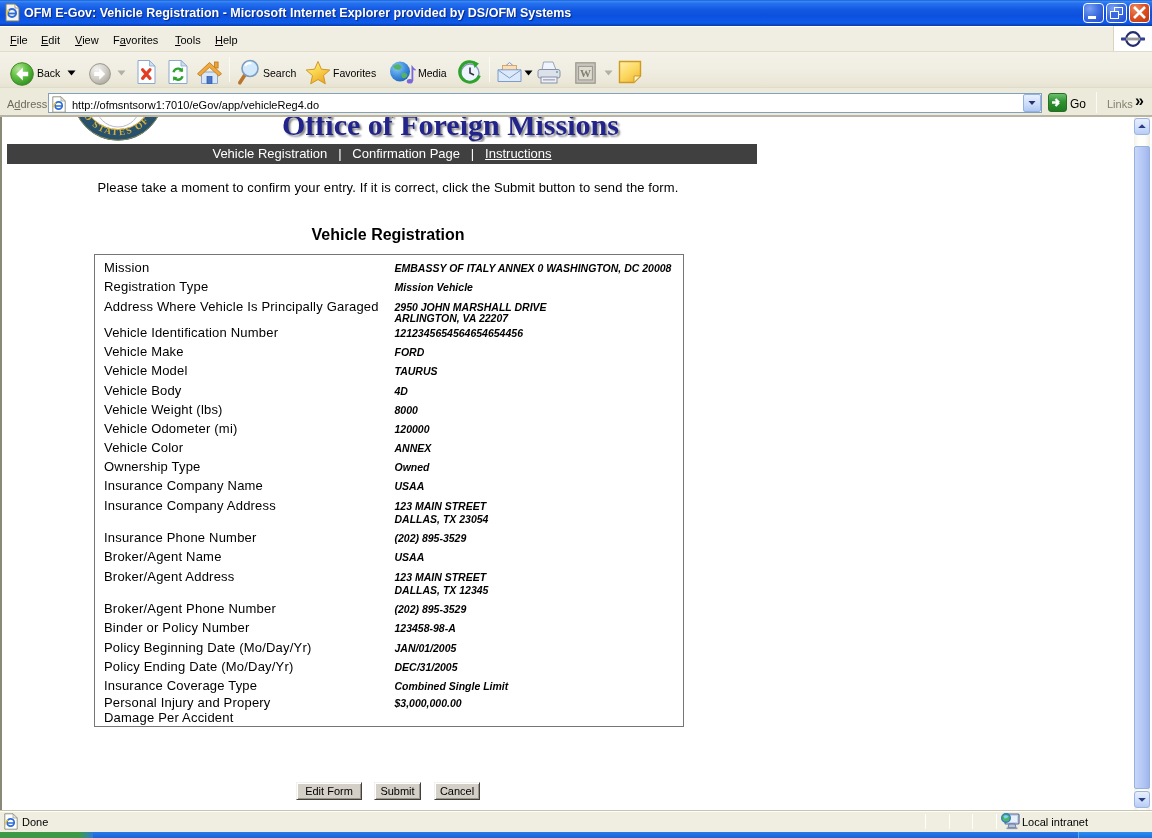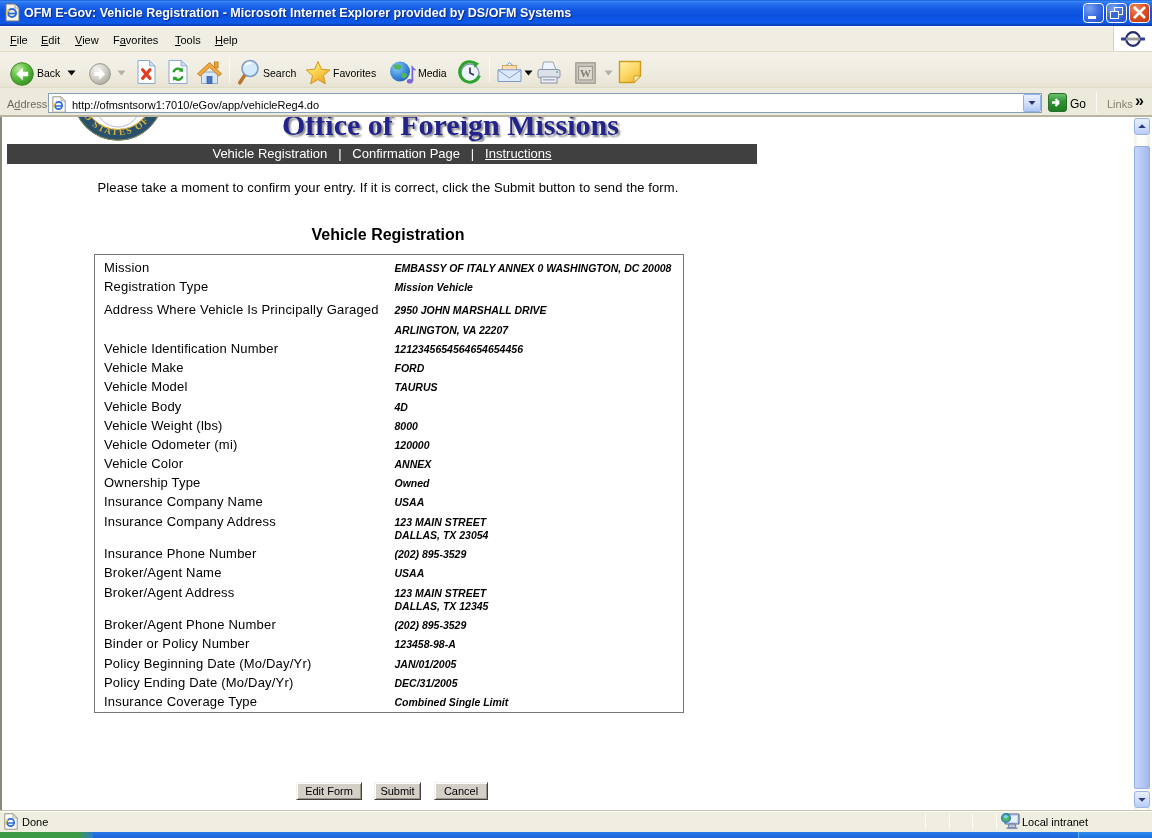--- a/index.html
+++ b/index.html
@@ -47,21 +47,21 @@
   #hdrtext { position:absolute; left:280px; top:-9px; font-family:"Liberation Serif", serif; font-weight:bold; font-size:30px; color:#23238c; text-shadow:2px 2px 2px #8a8a8a; white-space:nowrap;}
   #navbar { left:7px; top:144px; width:750px; height:20px; background:#404040; color:#fff; text-align:center; line-height:20px; }
   #navbar a { color:#fff; }
   #para { left:0px; top:180px; letter-spacing:0.1px; width:776px; text-align:center; color:#000; }
   #h2 { left:0px; top:226px; width:776px; text-align:center; font-weight:bold; font-size:16px; color:#000; }
 
   
   #dtable { left:94px; top:254px; width:590px; border-collapse:collapse; position:absolute; }
   #dtable td { vertical-align:baseline; font-size:13px; line-height:14.6px; padding:2.3px 0; color:#000; }
   #dtable tr.first td { padding-top:6.3px; }
-  #dtable td.v2a { line-height:20px; }
+  #dtable td.v2a { line-height:11px; }
   #dtable td.v2b { line-height:13.5px; }
   #dtable tr.last td { padding-bottom:0; padding-top:0.5px; }
   #dtable tr.r3 td { padding-bottom:0; }
   #dtable td.lbl { padding-left:9px; width:300px; letter-spacing:0.2px; }
   #dtable td.val { font-size:10.5px; font-weight:bold; white-space:nowrap;font-style:italic; }
   #dtable { border:1px solid #767676; }
 
   
   .btn97 { position:absolute; top:782px; height:18px; background:#d4d0c8; color:#000; font-size:11px; text-align:center; line-height:16px;
      border:1px solid; border-color:#f2f1ec #404040 #404040 #f2f1ec; box-shadow:inset 1px 1px 0 #fff, inset -1px -1px 0 #9a9789; }
@@ -368,26 +368,30 @@
         <td class="val">JAN/01/2005</td>
       </tr>
   <tr>
         <td class="lbl">Policy Ending Date (Mo/Day/Yr)</td>
         <td class="val">DEC/31/2005</td>
       </tr>
   <tr>
         <td class="lbl">Insurance Coverage Type</td>
         <td class="val">Combined Single Limit</td>
       </tr>
+  <tr class="last">
+        <td class="lbl">Personal Injury and Propery<br>Damage Per Accident</td>
+        <td class="val">$3,000,000.00</td>
+      </tr>
 </tbody>
   </table>
 
 <div class="btn97" style="left:296px;width:66px;">Edit Form</div>
 <div class="btn97" style="left:374px;width:47px;">Submit</div>
-<div class="btn97" style="left:434px;width:54px;">Cancel</div>
+<div class="btn97" style="left:434px;width:46px;">Cancel</div>
 
 <div class="abs" id="sbtrack"></div>
 <div class="abs sbbtn" style="top:118px;"><svg width="14" height="15" viewBox="0 0 14 15">
       <path d="M3.2 9 L7 5.2 L10.8 9 Z" fill="#2b3c80"></path>
     </svg></div>
 <div class="abs" id="sbthumb"></div>
 <div class="abs sbbtn" style="top:791px;"><svg width="14" height="15" viewBox="0 0 14 15">
       <path d="M3.2 6 L7 9.8 L10.8 6 Z" fill="#2b3c80"></path>
     </svg></div>
 

